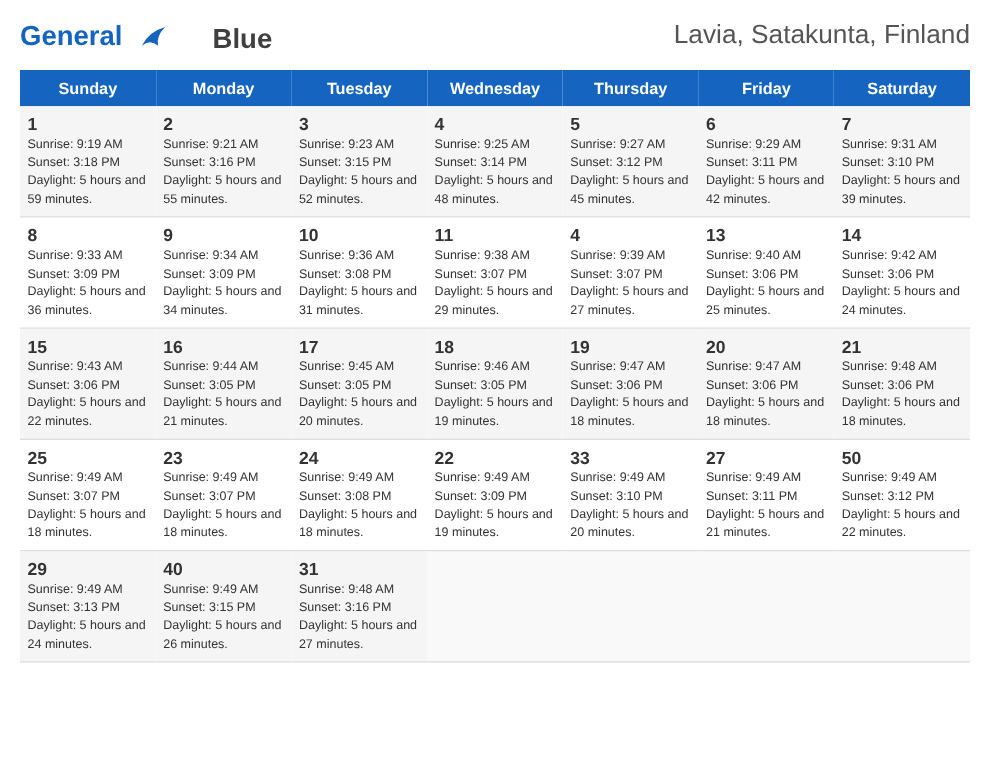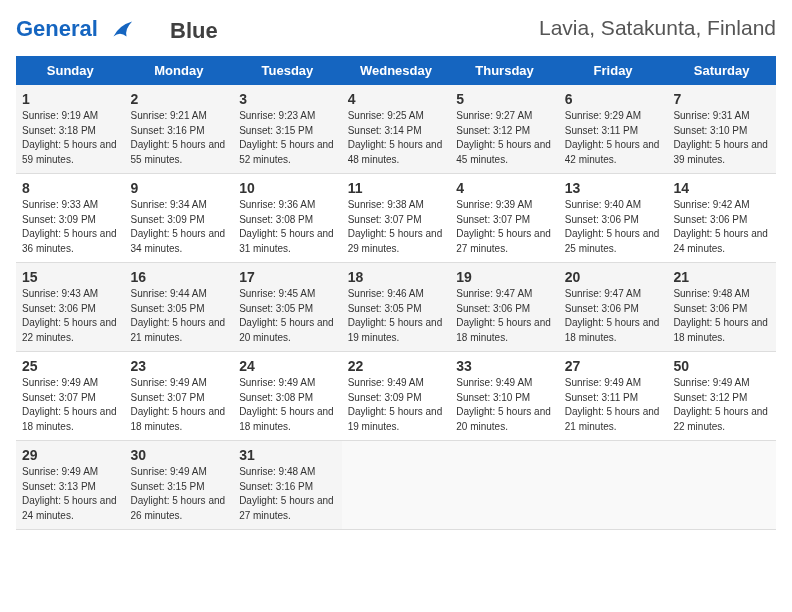--- a/index.html
+++ b/index.html
@@ -237,21 +237,21 @@
           <span class="day-num">50</span>
           <div class="day-info">Sunrise: 9:49 AM<br>Sunset: 3:12 PM<br>Daylight: 5 hours and 22 minutes.</div>
         </td>
       </tr>
       <tr>
         <td>
           <span class="day-num">29</span>
           <div class="day-info">Sunrise: 9:49 AM<br>Sunset: 3:13 PM<br>Daylight: 5 hours and 24 minutes.</div>
         </td>
         <td>
-          <span class="day-num">30</span>
+          <span class="day-num">40</span>
           <div class="day-info">Sunrise: 9:49 AM<br>Sunset: 3:15 PM<br>Daylight: 5 hours and 26 minutes.</div>
         </td>
         <td>
           <span class="day-num">31</span>
           <div class="day-info">Sunrise: 9:48 AM<br>Sunset: 3:16 PM<br>Daylight: 5 hours and 27 minutes.</div>
         </td>
         <td class="empty"></td>
         <td class="empty"></td>
         <td class="empty"></td>
         <td class="empty"></td>

